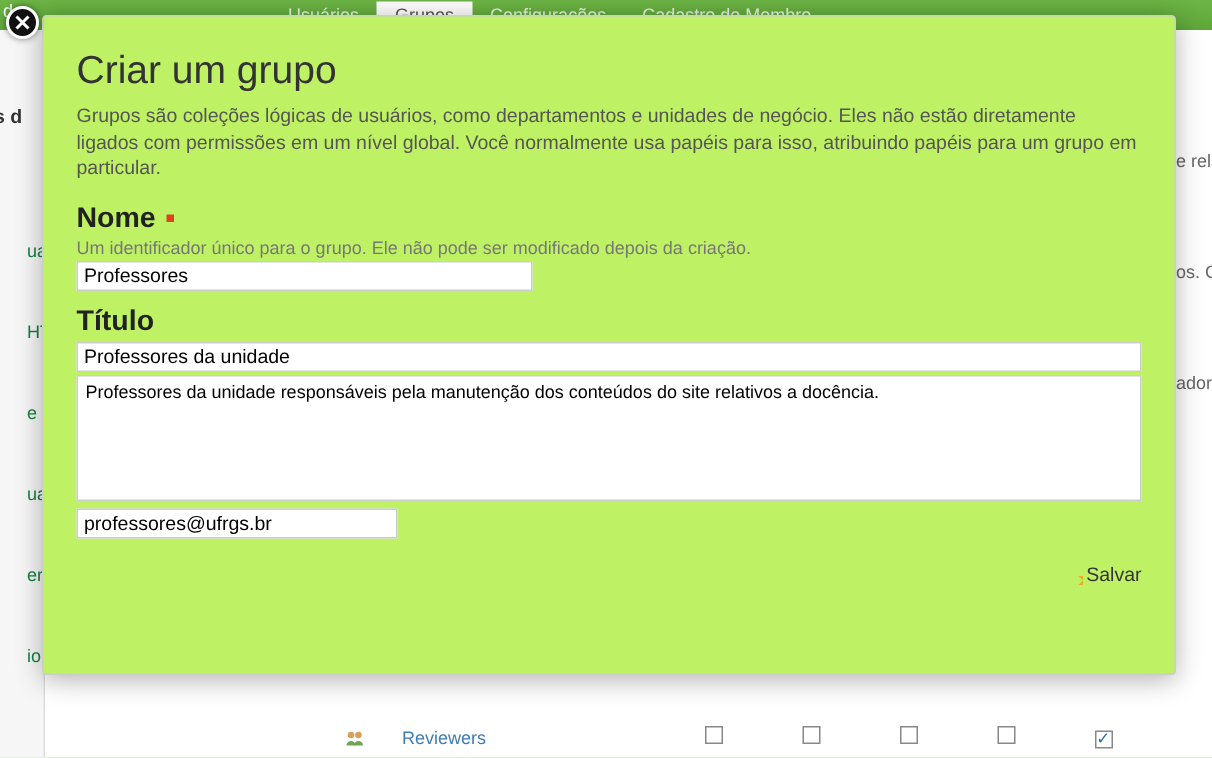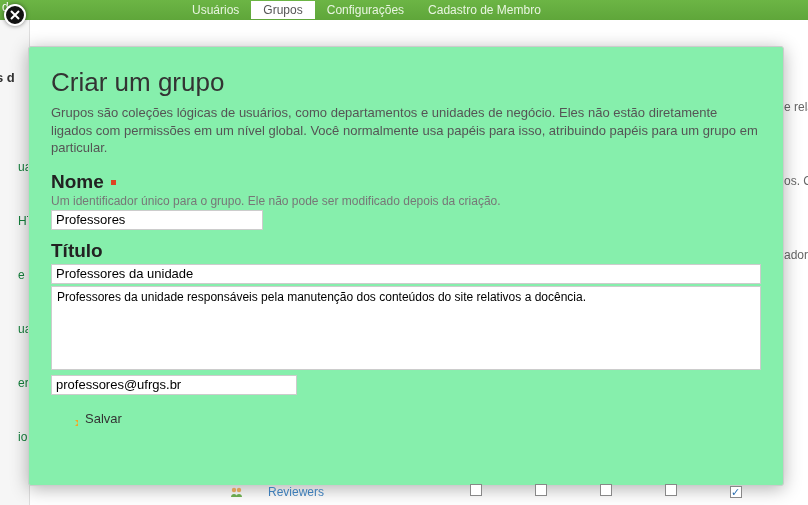--- a/index.html
+++ b/index.html
@@ -45,27 +45,26 @@
       color: #15803d;
       font-size: 12px;
       padding: 20px 18px;
       white-space: nowrap;
     }
     .modal {
       position: absolute;
       left: 28px;
       top: 10px;
       right: 24px;
-      background: #86efac;
+      background: #bef264;
       border: 1px solid #ccc;
       box-shadow: 0 3px 18px rgba(0,0,0,0.3);
       padding: 20px 22px 18px 22px;
       border-radius: 3px;
       height: 440px;
-      margin-top: 36px;
     }
     .modal h1 {
       font-size: 26px;
       font-weight: 300;
       color: #333;
       margin-bottom: 6px;
     }
     .modal .desc {
       font-size: 13px;
       color: #555;
@@ -92,41 +91,42 @@
       margin-top: 1px;
     }
     input[type="text"] {
       font-family: inherit;
       font-size: 13px;
       border: 1px solid #ccc;
       padding: 2px 4px;
       background: #fff;
       height: 20px;
     }
-    .input-name { width: 212px; margin-top: 2px; }
+    .input-name { width: 304px; margin-top: 2px; }
     .input-title { width: 100%; margin-top: 2px; }
     textarea {
       font-family: inherit;
       font-size: 12px;
       width: 100%;
       border: 1px solid #ccc;
       padding: 3px 5px;
       height: 84px;
       resize: none;
       margin-top: 2px;
     }
     .input-email {
-      width: 246px;
+      width: 214px;
       border: 1px solid #c9a24d;
       margin-top: 2px;
     }
     .save-row {
       margin-top: 16px;
       padding-left: 24px;
       font-size: 13px;
+      text-align: right;
     }
     .save-icon {
       display: inline-block;
       width: 8px; height: 10px;
       vertical-align: middle;
       margin-right: 2px;
     }
     .save-icon::before {
       content: "";
       display: inline-block;

